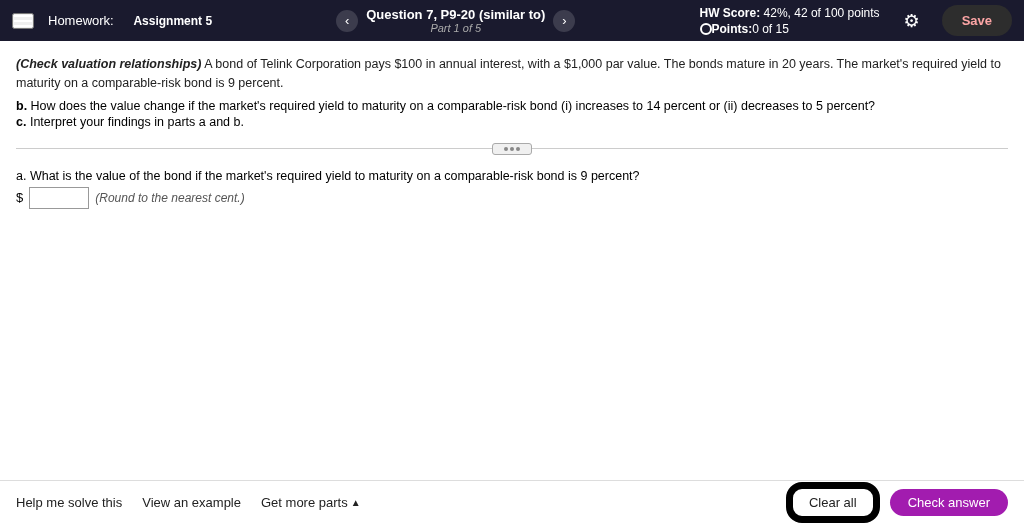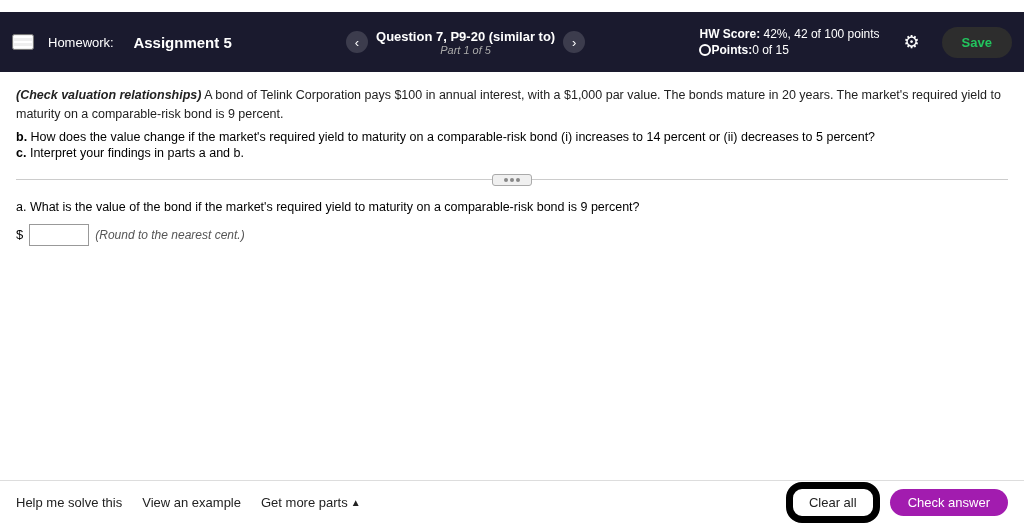--- a/index.html
+++ b/index.html
@@ -2,26 +2,25 @@
 <html><head>
   <meta charset="utf-8">
   <style>
     * { margin: 0; padding: 0; box-sizing: border-box; }
     body { font-family: Arial, sans-serif; font-size: 13px; background: #fff; width: 1024px; height: 524px; overflow: hidden; }
 
     
     .header {
       background: #1a1a2e;
       color: #fff;
-      height: 60px;
+      height: 41px;
       display: flex;
       align-items: center;
       padding: 0 12px;
       gap: 8px;
-      margin-top: 12px;
     }
     .header-menu-icon {
       display: flex; flex-direction: column; gap: 3px; cursor: pointer; margin-right: 6px;
     }
     .header-menu-icon span { display: block; width: 18px; height: 2px; background: #fff; }
 
     .header-nav {
       display: flex; align-items: center; gap: 8px; margin: 0 auto;
     }
     .nav-arrow {
@@ -35,21 +34,21 @@
     .header-score { font-size: 12px; color: #fff; text-align: right; }
     .header-score .score-label { font-weight: bold; }
     .header-points { display: flex; align-items: center; margin-top: 2px; }
     .points-circle { width: 12px; height: 12px; border: 2px solid #fff; border-radius: 50%; }
 
     .gear-btn {
       width: 32px; height: 32px; background: transparent; border: none; color: #fff; font-size: 18px; cursor: pointer;
       display: flex; align-items: center; justify-content: center; margin-left: 8px;
     }
     .save-btn {
-      background: #2d2d2d; color: #22c55e; border: none; padding: 8px 20px; border-radius: 20px; font-size: 13px; font-weight: bold; cursor: pointer; margin-left: 6px;
+      background: #2d2d2d; color: #fca5a5; border: none; padding: 8px 20px; border-radius: 20px; font-size: 13px; font-weight: bold; cursor: pointer; margin-left: 6px;
     }
 
     
     .main-content {
       padding: 14px 16px 0 16px;
       height: calc(524px - 44px - 44px);
       overflow-y: auto;
     }
 
     .problem-text {
@@ -65,21 +64,21 @@
       display: flex; align-items: center; justify-content: center;
       margin: 14px 0;
     }
     .divider-line { height: 1px; background: #ccc; flex: 1; }
     .divider-handle {
       width: 40px; height: 12px; border: 1px solid #aaa; border-radius: 3px; background: #f0f0f0;
       display: flex; align-items: center; justify-content: center; cursor: ns-resize; gap: 2px;
     }
     .divider-handle span { display: block; width: 4px; height: 4px; background: #888; border-radius: 50%; }
 
-    .part-a-question { font-size: 12.5px; margin-bottom: 10px; }
+    .part-a-question { font-size: 12.5px; margin-bottom: 4px; }
     .input-row { display: flex; align-items: center; gap: 6px; margin-bottom: 6px; }
     .dollar-sign { font-size: 13px; }
     .answer-input {
       width: 60px; height: 22px; border: 1px solid #999; font-size: 12px; padding: 2px 4px;
     }
     .round-label { font-size: 12px; color: #555; font-style: italic; }
 
     
     .footer {
       position: fixed; bottom: 0; left: 0; width: 1024px; height: 44px;
@@ -110,21 +109,21 @@
 </head>
 <body>
 
 <div class="header">
   <button class="header-menu-icon" title="Menu">
     <span></span>
       <span></span>
       <span></span>
   </button>
   <span>Homework:</span>&nbsp;
-  <span style="font-size:15px;font-weight:bold;color:#fff;">Assignment 5</span>
+  <span style="font-size:12px;font-weight:bold;color:#fff;">Assignment 5</span>
 
   <div class="header-nav">
     <button class="nav-arrow">‹</button>
     <div class="question-info">
       <div class="question-title">Question 7, P9-20 (similar to)</div>
       <div class="question-part">Part 1 of 5</div>
     </div>
     <button class="nav-arrow">›</button>
   </div>
 

